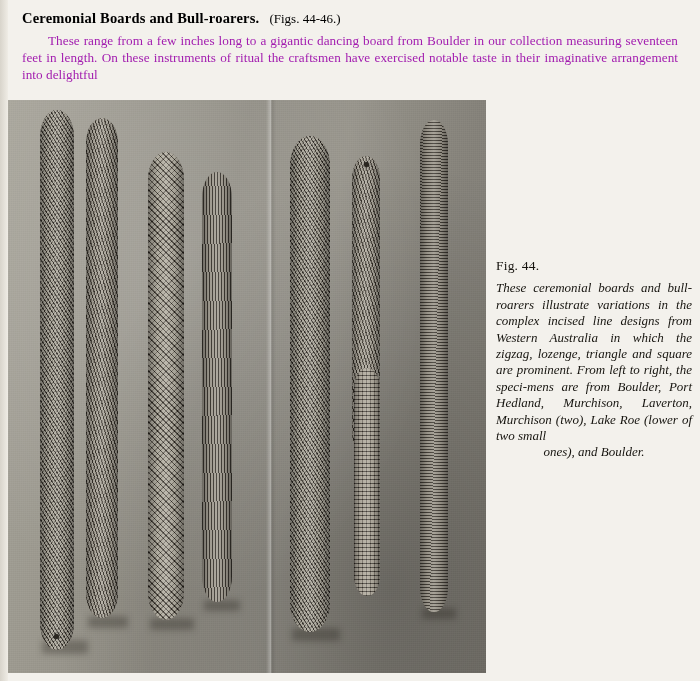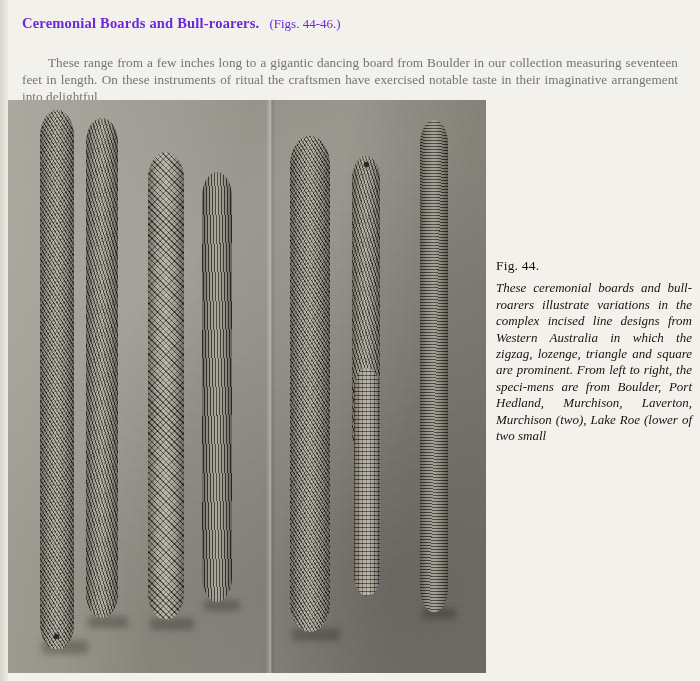--- a/index.html
+++ b/index.html
@@ -25,40 +25,40 @@
   .header-block {
     position: absolute;
     left: 0;
     top: 0;
     width: 700px;
     padding: 10px 22px 0 22px;
     box-sizing: border-box;
   }
   .heading-line {
     font-size: 14.5px;
-    line-height: 26px;
-    color: #6d28d9;
+    line-height: 17px;
+    color: #000000;
     white-space: nowrap;
   }
   .heading-title {
     font-weight: bold;
     letter-spacing: 0.2px;
     font-size: 14.5px;
   }
   .heading-figs {
     font-weight: normal;
     font-size: 13px;
     margin-left: 10px;
   }
   .body-para {
-    margin-top: 17px;
+    margin-top: 5px;
     font-size: 13.2px;
     line-height: 17.2px;
     text-align: justify;
-    color: #737373;
+    color: #a21caf;
     letter-spacing: 0.05px;
   }
   .body-para .indent { display: inline-block; width: 26px; }
 
   
   .plate {
     position: absolute;
     left: 8px;
     top: 100px;
     width: 478px;
@@ -245,15 +245,16 @@
     <div class="board-shadow" style="left:414px; top:508px; width:34px; height:11px;"></div>
     <div class="board tex-longitudinal" style="left:412px; top:20px; width:28px; height:492px; border-radius:50% / 5%;">
       <div class="board-inner"></div>
       <div class="board-shade"></div>
     </div>
   </div>
 
   <div class="caption">
     <div class="caption-title">Fig. 44.</div>
     <span>These ceremonial boards and bull-roarers illustrate variations in the complex incised line designs from Western Australia in which the zigzag, lozenge, triangle and square are prominent. From left to right, the speci-mens are from Boulder, Port Hedland, Murchison, Laverton, Murchison (two), Lake Roe (lower of two small</span>
+    <span class="caption-end">ones), and Boulder.</span>
   </div>
 
 </div>
 
 </body></html>

